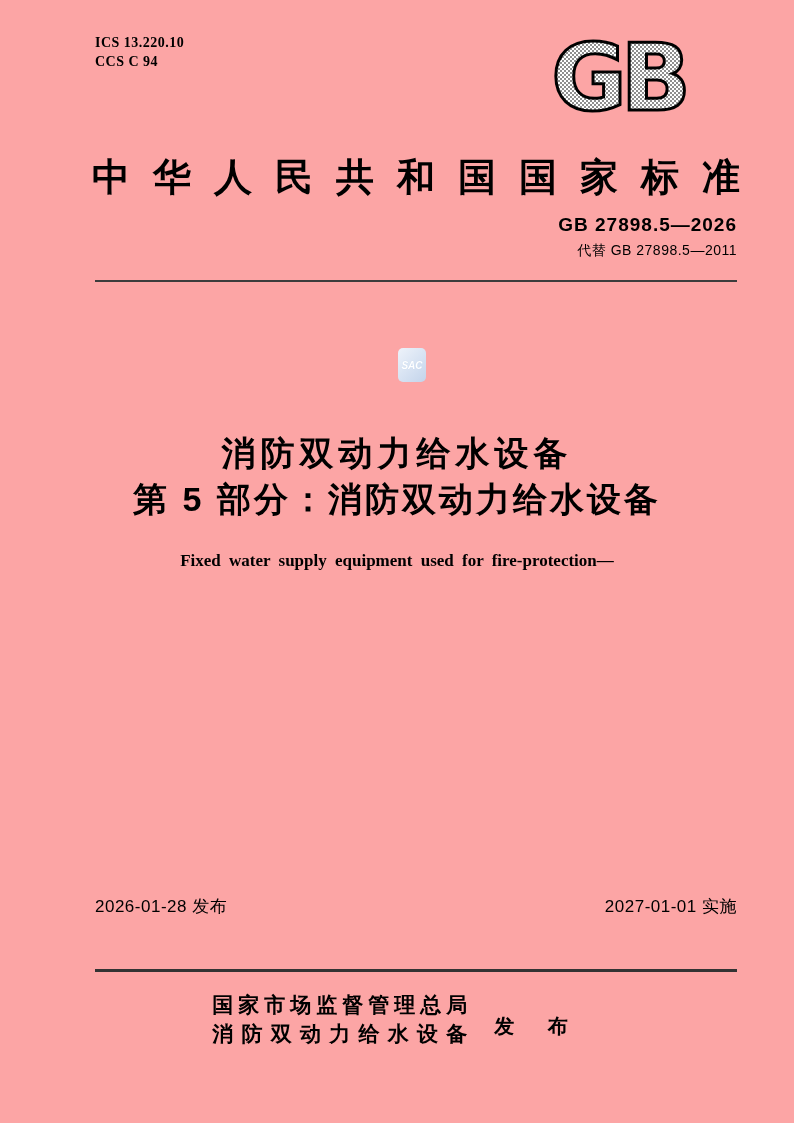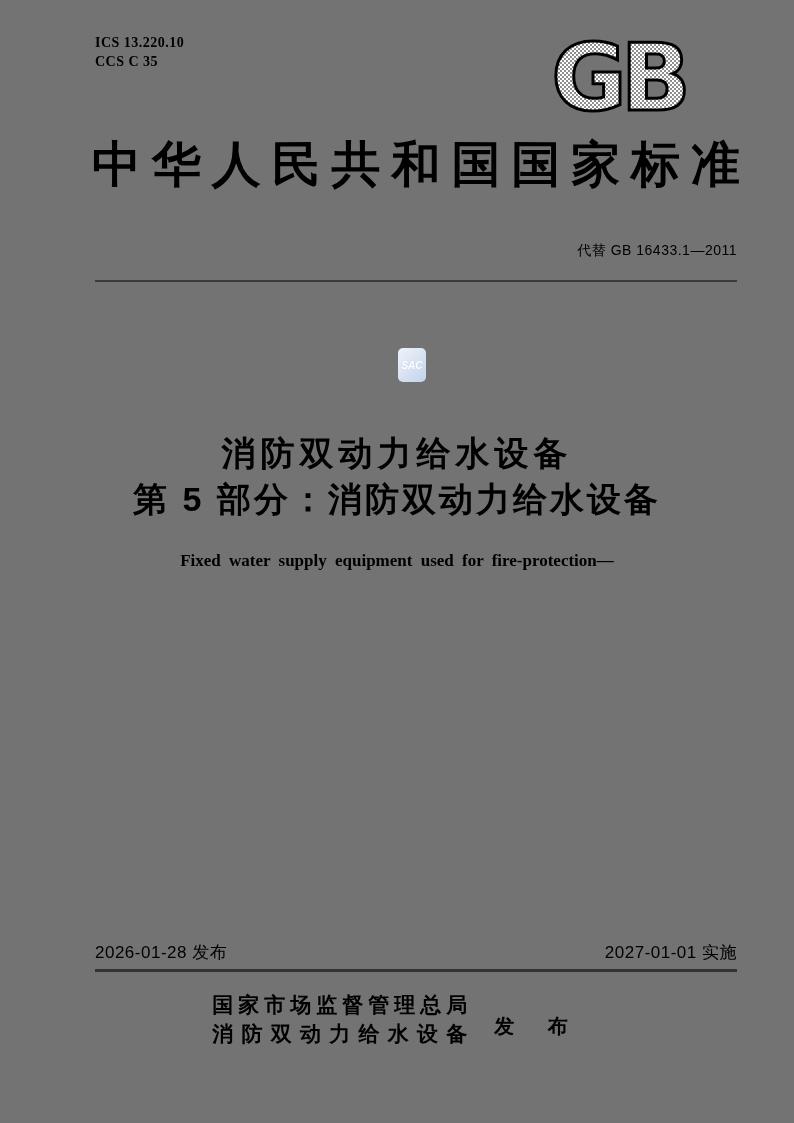--- a/index.html
+++ b/index.html
@@ -8,21 +8,21 @@
     width: 794px;
     height: 1123px;
     position: relative;
     font-family: "Liberation Sans", "DejaVu Sans", sans-serif;
     color: #000;
     overflow: hidden;
   }
   .page {
     position: absolute;
     inset: 0;
-    background: #737373;
+    background: #fca5a5;
   }
 
   
   .ics-block {
     position: absolute;
     left: 95px;
     top: 33px;
     font-size: 14px;
     font-weight: 600;
     line-height: 19px;
@@ -36,25 +36,25 @@
     left: 536px;
     top: 34px;
     width: 164px;
     height: 84px;
   }
 
   
   .header-title {
     position: absolute;
     left: 92px;
-    top: 132px;
+    top: 152px;
     width: 648px;
     font-family: Liberation Mono, monospace;
     font-weight: bold;
-    font-size: 49px;
+    font-size: 38px;
     white-space: nowrap;
     text-align: justify;
     text-align-last: justify;
   }
 
   .std-number {
     position: absolute;
     right: 57px;
     top: 214px;
     font-size: 19px;
@@ -135,21 +135,21 @@
     word-spacing: 4px;
   }
   .title-en-1 { top: 551px; }
   .title-en-2 { top: 580px; }
 
   
   .dates-row {
     position: absolute;
     left: 95px;
     right: 57px;
-    top: 941px;
+    top: 895px;
     display: flex;
     justify-content: space-between;
     font-size: 17px;
     font-weight: 500;
     letter-spacing: 0.5px;
   }
 
   .rule-bottom {
     position: absolute;
     left: 95px;
@@ -188,37 +188,38 @@
     margin-top: 12px;
   }
 </style>
 </head>
 <body>
 
 <div class="page">
 
   <div class="ics-block">
     <div>ICS  13.220.10</div>
-    <div>CCS  C  35</div>
+    <div>CCS  C  94</div>
   </div>
 
   <svg class="gb-logo" viewBox="0 0 164 84" xmlns="http://www.w3.org/2000/svg">
     <defs>
       <pattern id="halftone" width="4" height="4" patternUnits="userSpaceOnUse">
         <rect width="4" height="4" fill="#ffffff"></rect>
         <circle cx="1" cy="1" r="0.8" fill="#000000"></circle>
         <circle cx="3" cy="3" r="0.8" fill="#000000"></circle>
       </pattern>
     </defs>
     <text x="82" y="76" text-anchor="middle" font-family="'DejaVu Sans', sans-serif" font-weight="bold" font-size="92" letter-spacing="-6" fill="url(#halftone)" stroke="#000000" stroke-width="3">GB</text>
   </svg>
 
   <div class="header-title">中华人民共和国国家标准</div>
 
-  <div class="replaces">代替 GB 16433.1—2011</div>
+  <div class="std-number">GB 27898.5—2026</div>
+  <div class="replaces">代替 GB 27898.5—2011</div>
 
   <div class="rule-top"></div>
 
   <div class="sac-badge">
     <span>SAC</span>
   </div>
 
   <div class="title-cn-1">消防双动力给水设备</div>
   <div class="title-cn-2">第 5 部分：消防双动力给水设备</div>
 

